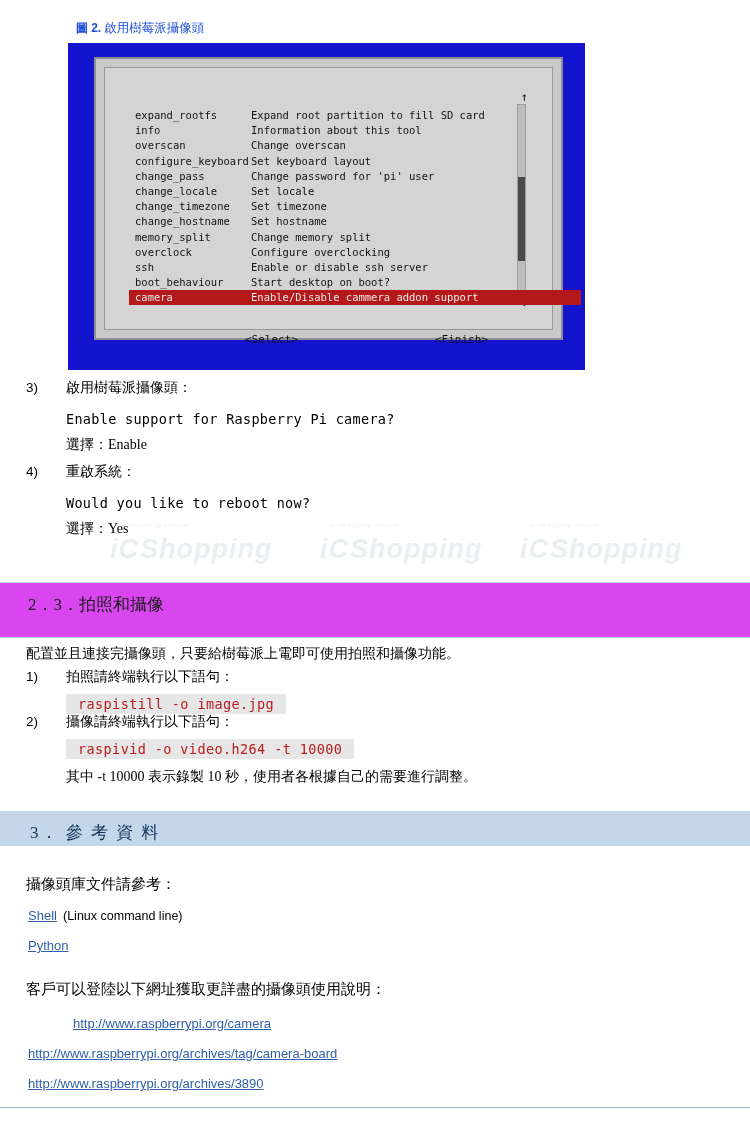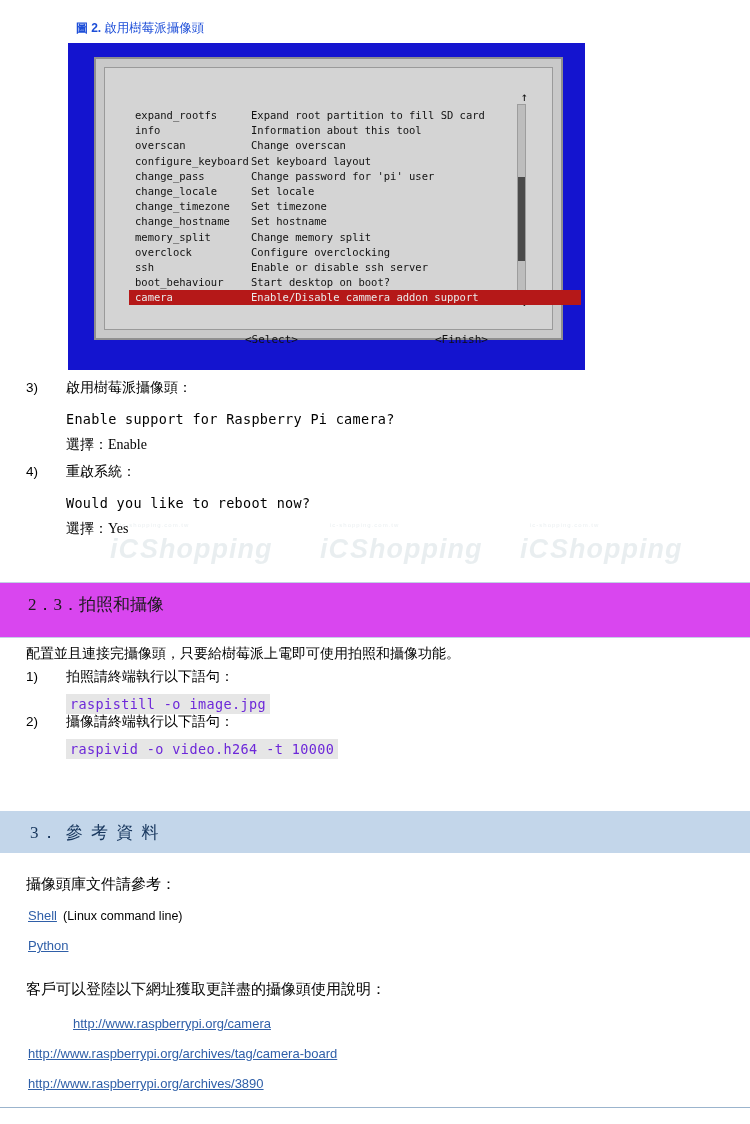--- a/index.html
+++ b/index.html
@@ -198,21 +198,21 @@
   .section-2-3 .title {
     position: absolute;
     left: 28px;
     top: 10px;
     font-size: 17px;
     color: #1a1a1a;
     font-family: "Liberation Serif", serif;
   }
   .section-3 {
     top: 811px;
-    height: 42px;
+    height: 35px;
     background: #c3d6ea;
   }
   .section-3 .title {
     position: absolute;
     left: 30px;
     top: 10px;
     font-size: 17px;
     color: #17365d;
     font-family: "Liberation Serif", serif;
     letter-spacing: 2px;
@@ -223,23 +223,23 @@
     position: absolute;
     font-size: 14px;
     font-family: "Liberation Serif", serif;
     color: #000;
   }
   .code-chip {
     position: absolute;
     background: #e6e6e6;
     font-family: "DejaVu Sans Mono", monospace;
     font-size: 13.5px;
-    padding: 2px 4px;
+    padding: 2px 12px;
     letter-spacing: 0.4px;
-    color: #6d28d9;
+    color: #b91c1c;
   }
   .link {
     position: absolute;
     color: #2f5fa8;
     text-decoration: underline;
     font-size: 13px;
     font-family: "Liberation Sans", sans-serif;
   }
   .plain-after-link {
     position: absolute;
@@ -359,20 +359,21 @@
   <div class="body-line" style="left:26px; top:645px;">配置並且連接完攝像頭，只要給樹莓派上電即可使用拍照和攝像功能。</div>
 
   <div class="step-num" style="left:26px; top:655px; margin-top:14px;">1)</div>
   <div class="body-line" style="left:66px; top:668px;">拍照請終端執行以下語句：</div>
   <div class="code-chip" style="left:66px; top:694px;">raspistill -o image.jpg</div>
 
   <div class="step-num" style="left:26px; top:714px;">2)</div>
   <div class="body-line" style="left:66px; top:713px;">攝像請終端執行以下語句：</div>
   <div class="code-chip" style="left:66px; top:739px;">raspivid -o video.h264 -t 10000</div>
 
+  <div class="body-line" style="left:66px; top:768px;">其中 -t 10000 表示錄製 10 秒，使用者各根據自己的需要進行調整。</div>
 
   <div class="section-bar section-3">
     <div class="title">3． 參 考 資 料</div>
   </div>
 
   <div class="body-line" style="left:26px; top:875px; font-size:15px;">攝像頭庫文件請參考：</div>
 
   <div class="link" style="left:28px; top:908px;">Shell</div>
   <div class="plain-after-link" style="left:63px; top:909px;"> (Linux command line)</div>
   <div class="link" style="left:28px; top:938px;">Python</div>

